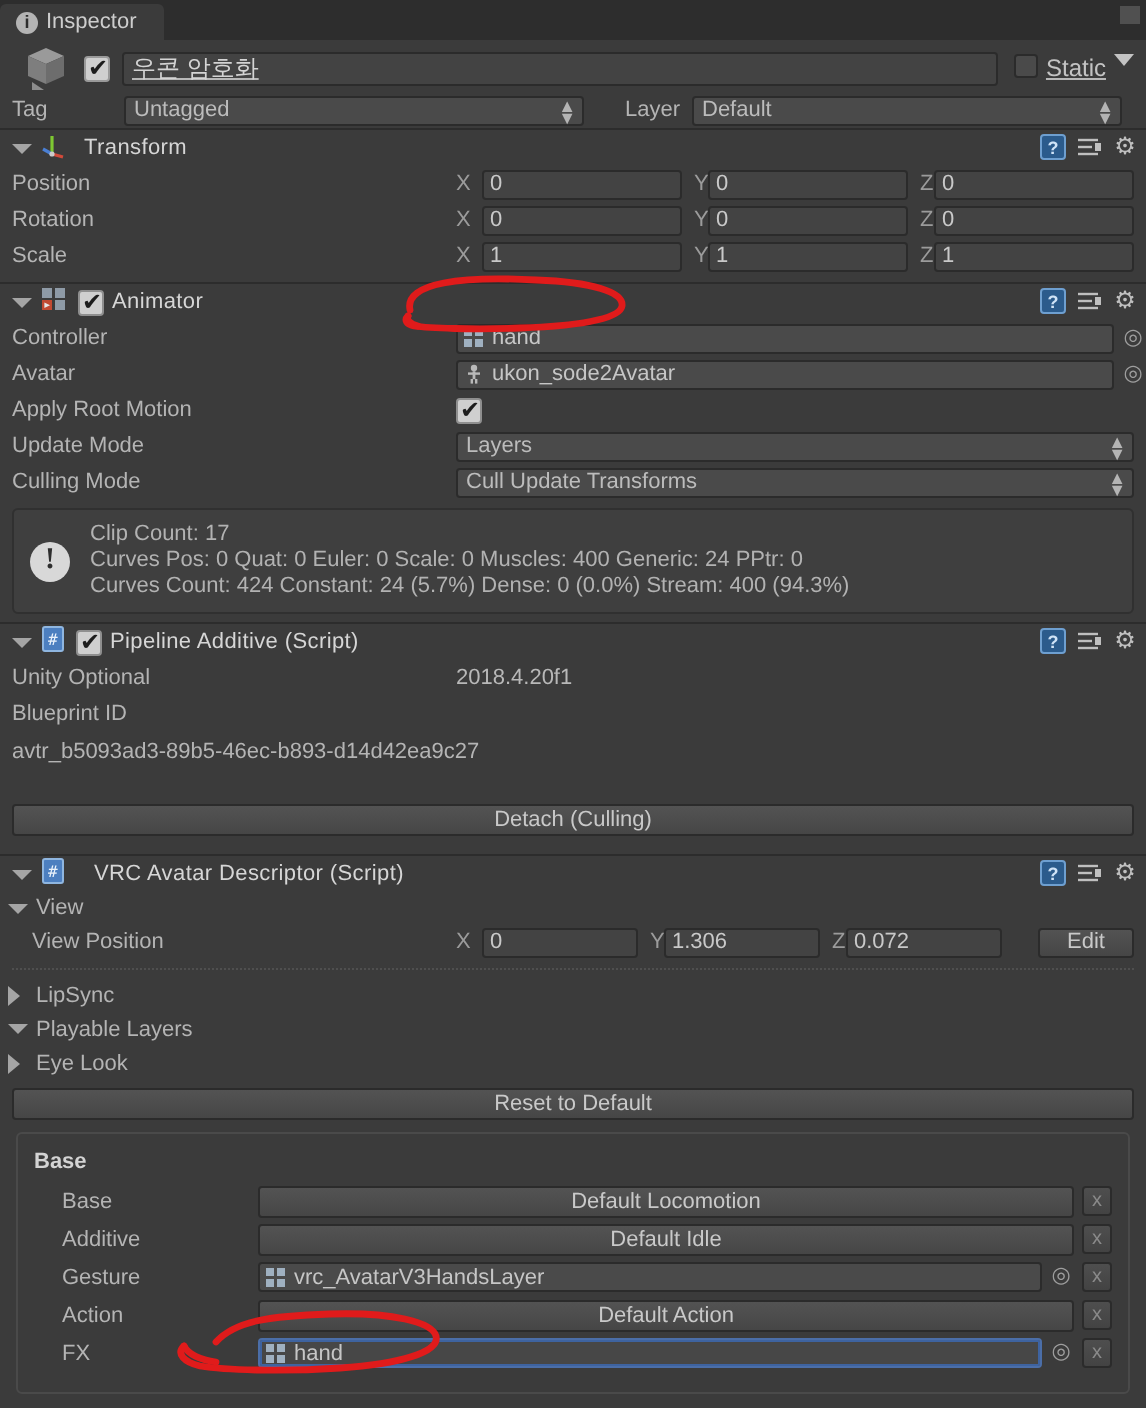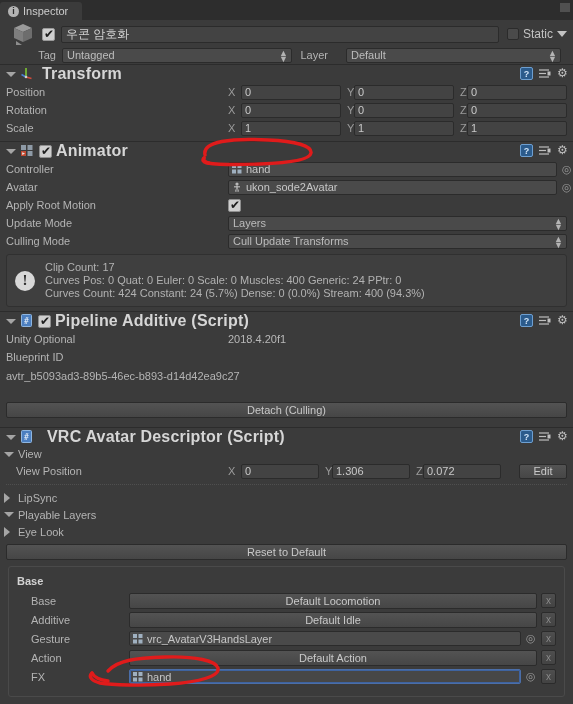--- a/index.html
+++ b/index.html
@@ -17,29 +17,29 @@
   .tabbar{ height:20px; background:#2d2d2d; position:relative; display:flex; align-items:flex-end; }
   .tab{ height:18px; background:#3b3b3b; display:flex; align-items:center; gap:4px;
         padding:0 14px 0 8px; border-top-left-radius:3px; border-top-right-radius:3px;
         color:#cdcdcd; font-size:11px; }
   .tab-ico{ width:11px; height:11px; border-radius:50%; background:#b4b4b4; color:#2d2d2d;
             font-size:9px; line-height:11px; text-align:center; font-weight:bold; }
   .tabbar-right{ position:absolute; right:3px; top:3px; width:10px; height:9px; background:#505050; }
 
   
   .objhead{ background:#3b3b3b; padding:4px 6px 0 6px; position:relative; height:44px; }
-  .row1{ display:flex; align-items:center; height:20px; }
+  .row1{ display:flex; align-items:center; height:20px;text-decoration:underline; }
   .cube{ width:26px; height:26px; position:relative; margin:0 6px 0 4px; flex:none; }
   .cube svg{ display:block; }
   .chk{ width:13px; height:13px; background:#cfcfcf; border:1px solid #9a9a9a; border-radius:2px;
         position:relative; flex:none; margin-right:6px;}
   .chk::after{ content:"✔"; position:absolute; left:1px; top:-2px; font-size:12px; color:#1d1d1d; line-height:14px;}
   .namefield{ flex:1; height:17px; background:#434343; border:1px solid #2b2b2b; border-radius:2px;
               color:#d4d4d4; font-size:12px; padding:0 4px; line-height:15px; }
-  .static-wrap{ display:flex; align-items:center; gap:4px; margin-left:8px; flex:none; }
+  .static-wrap{ display:flex; align-items:flex-start; gap:4px; margin-left:8px; flex:none; }
   .chk-sm{ width:12px; height:12px; background:#4a4a4a; border:1px solid #2b2b2b; border-radius:2px; }
   .static-lab{ color:#c3c3c3; font-size:12px; }
   .caret-d{ width:0;height:0;border-left:5px solid transparent;border-right:5px solid transparent;
             border-top:6px solid #c3c3c3; }
 
   .row2{ display:flex; align-items:center; height:18px; margin-top:2px; }
   .lab-sm{ color:#b4b4b4; font-size:11px; }
   .dd{ height:15px; background:#4a4a4a; border:1px solid #2b2b2b; border-radius:2px;
        color:#bcbcbc; font-size:11px; padding:0 4px; line-height:13px; position:relative; }
   .dd .arrows{ position:absolute; right:3px; top:1px; font-size:9px; color:#b4b4b4; line-height:6px;}
@@ -48,21 +48,21 @@
   .sep{ height:1px; background:#2c2c2c; }
 
   
   .comp-head{ height:18px; background:#3b3b3b; display:flex; align-items:center; padding:0 4px;
               position:relative; }
   .foldout{ width:0;height:0;border-left:5px solid transparent;border-right:5px solid transparent;
             border-top:5px solid #a5a5a5; margin:0 4px 0 2px; flex:none;}
   .foldout.closed{ border-top:none;border-bottom:none;
             border-left:6px solid #a5a5a5; border-top:5px solid transparent; border-bottom:5px solid transparent;
             border-right:none; width:0;height:0;}
-  .comp-title{ color:#d6d6d6; font-size:16px; font-weight:bold; letter-spacing:.2px;}
+  .comp-title{ color:#d6d6d6; font-size:11px; font-weight:normal; letter-spacing:.2px;}
   .comp-icons{ position:absolute; right:4px; top:2px; display:flex; gap:5px; align-items:center;}
   .ic-help{ width:13px;height:13px;background:#2b5b8c; border:1px solid #6e9fd0; border-radius:2px;
             color:#cfe3f7; font-size:9px; text-align:center; line-height:12px; font-weight:bold;}
   .ic-pre{ width:13px;height:13px; position:relative;}
   .ic-gear{ width:13px;height:13px; color:#bfbfbf; font-size:12px; line-height:13px; text-align:center;}
 
   
   .prow{ display:flex; align-items:center; height:18px; padding-left:6px; }
   .pname{ color:#b4b4b4; font-size:11px; width:222px; flex:none; }
   .pname.ind{ padding-left:10px; }
@@ -142,26 +142,26 @@
       </div>
       <div class="chk"></div>
       <div class="namefield">우콘 암호화</div>
       <div class="static-wrap">
         <div class="chk-sm"></div>
         <span class="static-lab">Static</span>
         <span class="caret-d"></span>
       </div>
     </div>
     <div class="row2">
-      <span class="lab-sm" style="width:56px;text-align:right;padding-right:6px;">Tag</span>
+      <span class="lab-sm" style="width:56px;padding-right:6px;">Tag</span>
       <div class="dd" style="width:230px;">
         <span>Untagged</span>
         <span class="arrows">▲<br>▼</span>
       </div>
-      <span class="lab-sm" style="width:54px;text-align:right;padding-right:18px;">Layer</span>
+      <span class="lab-sm" style="width:54px;text-align:right;padding-right:6px;">Layer</span>
       <div class="dd" style="flex:1;margin-right:6px;">
         <span>Default</span>
         <span class="arrows">▲<br>▼</span>
       </div>
     </div>
   </div>
   <div class="sep"></div>
 
   <div class="comp-head">
     <span class="foldout"></span>

